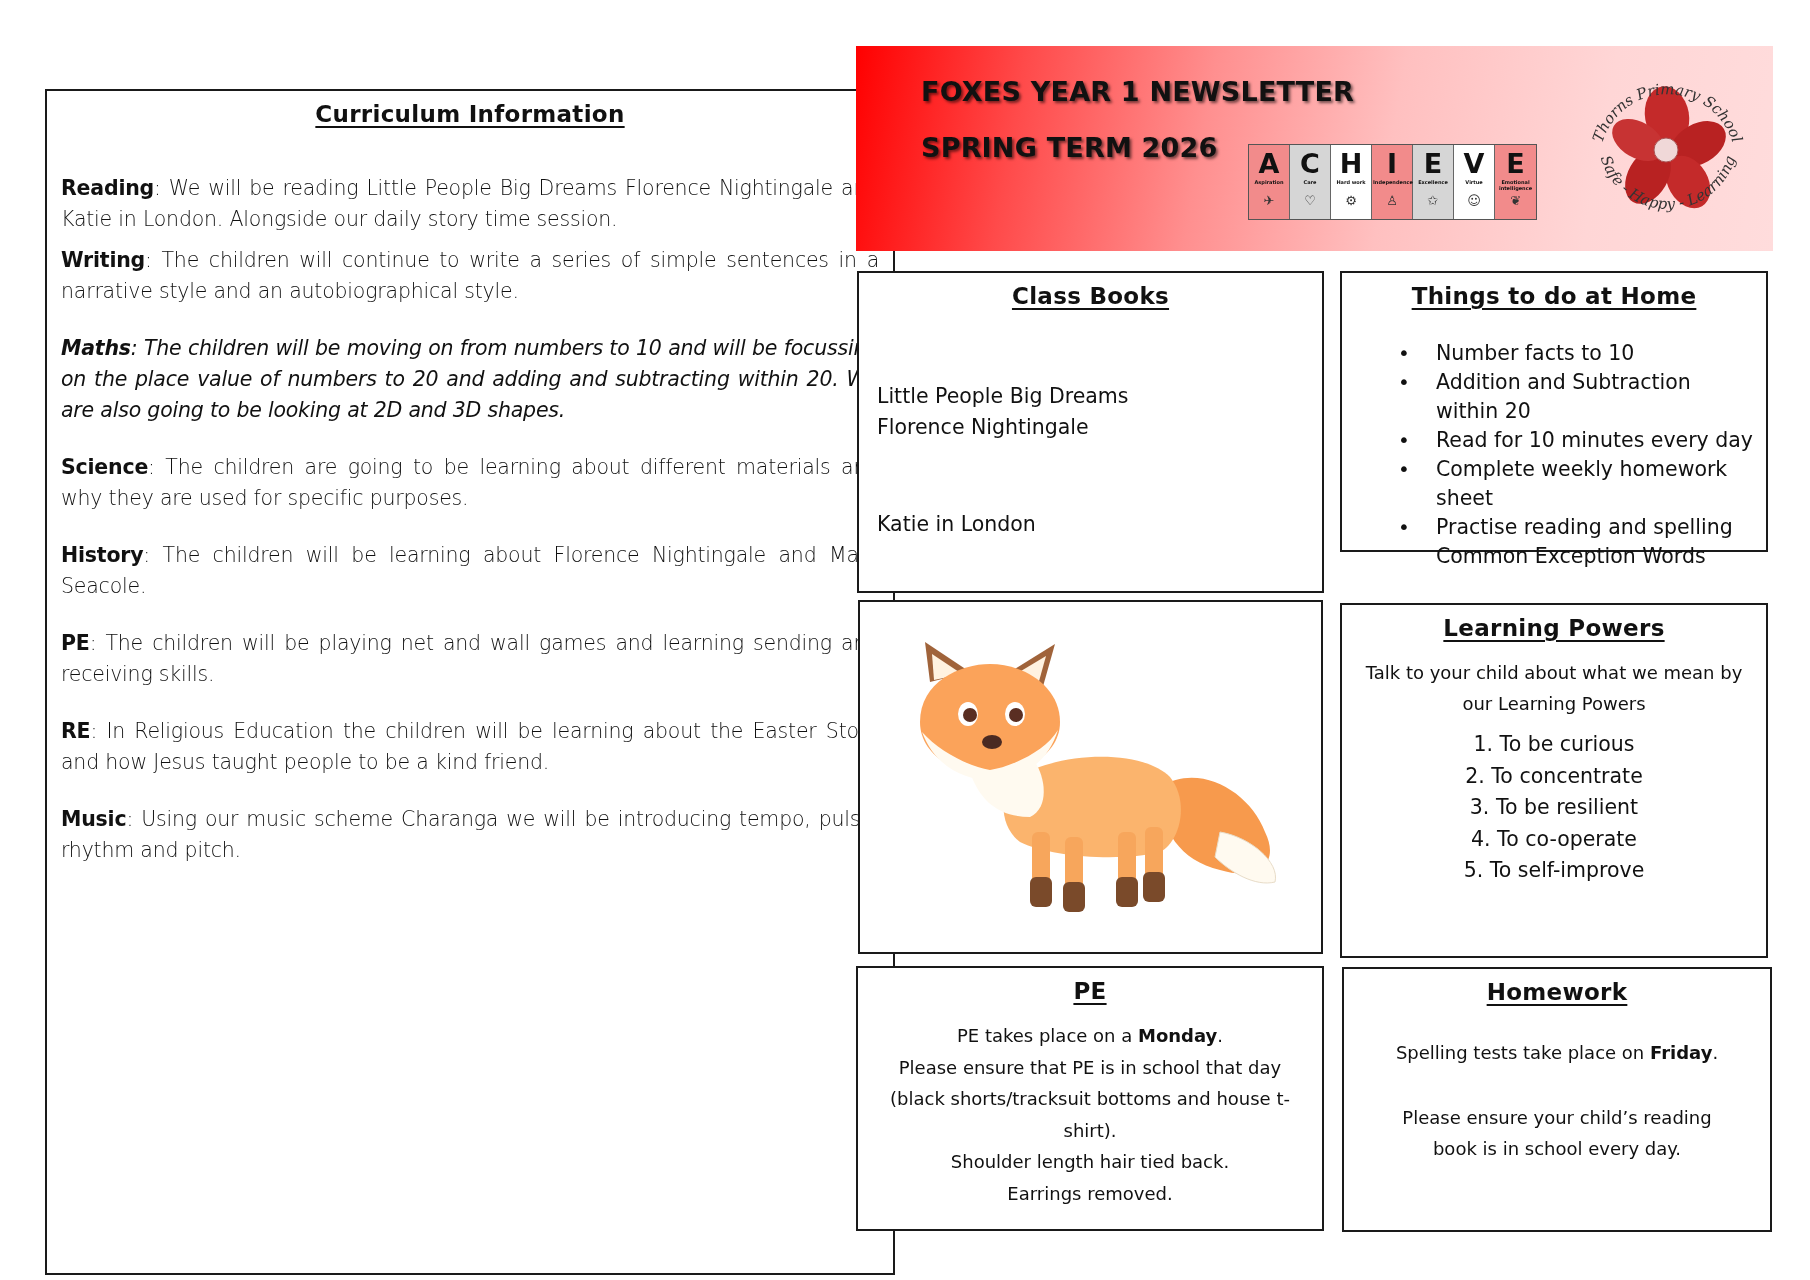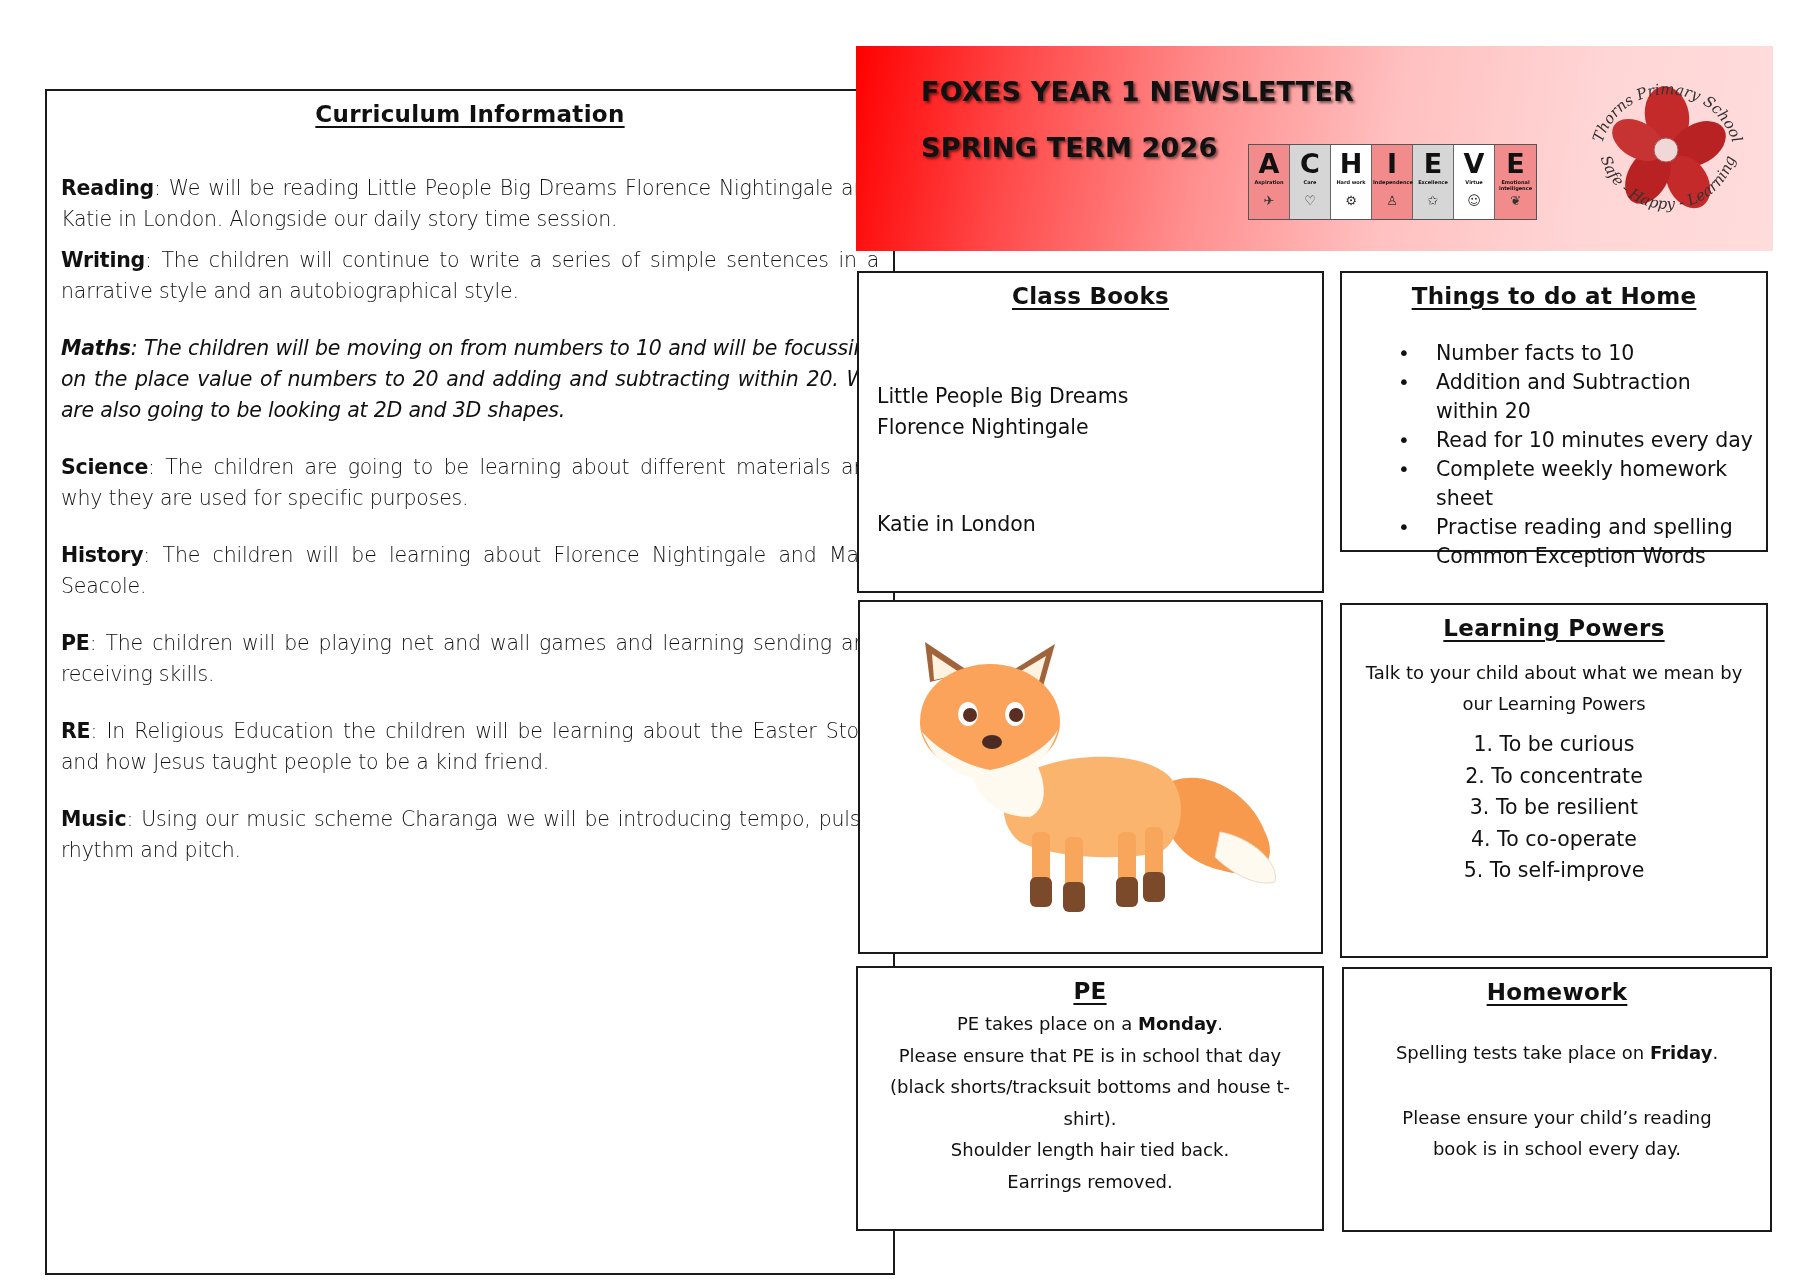--- a/index.html
+++ b/index.html
@@ -45,21 +45,21 @@
 
   #home-list { list-style:none; margin:30px 0 0 0; padding:0; }
   #home-list li { position:relative; padding-left:94px; font-size:20.5px; line-height:29px; padding-right:10px; }
   #home-list li .bullet { position:absolute; left:56px; top:0; font-size:20px; }
 
   .center { text-align:center; }
   #lp-intro { margin:16px 20px 0 20px; }
   #lp-list { list-style:none; padding:0; margin:10px 0 0 0; text-align:center; }
   #lp-list li { font-size:20.5px; line-height:31.5px; }
 
-  #pe .body-text { margin-top:4px; line-height:31.5px; }
+  #pe .body-text { margin-top:16px; line-height:31.5px; }
   #hw-p1 { margin-top:32px; }
   #hw-p2 { margin-top:34px; }
 </style>
 </head>
 <body>
 
 <div class="box" id="curriculum">
   <div class="box-title">Curriculum Information</div>
   <div id="subjects">
       <div class="subject" style="margin-top: 46px;"><span class="subject-name">Reading</span><span>: We will be reading Little People Big Dreams Florence Nightingale and Katie in London. Alongside our daily story time session.</span></div>

